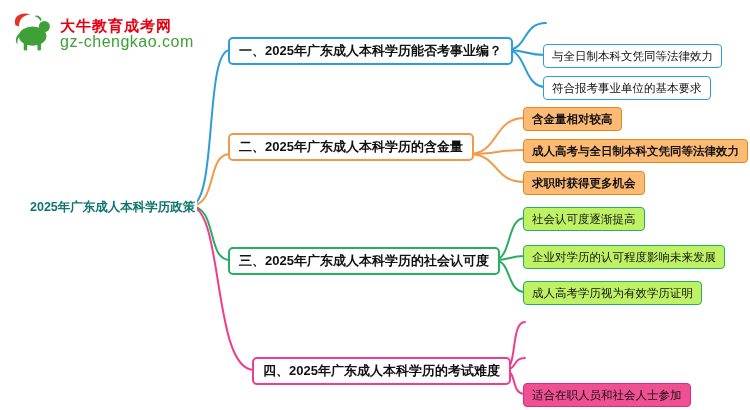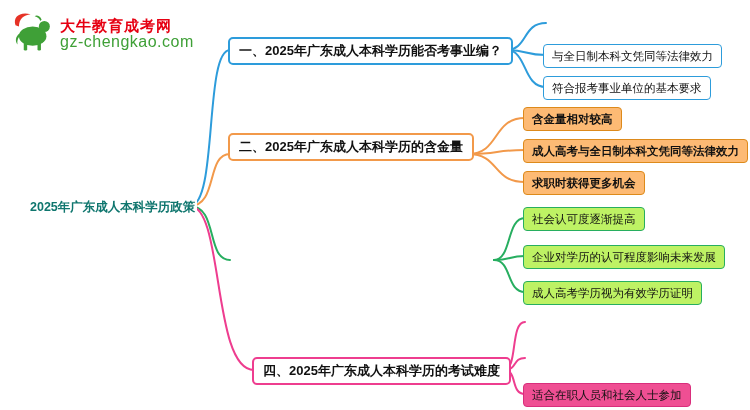--- a/index.html
+++ b/index.html
@@ -95,20 +95,21 @@
     <div class="logo-text">
       <div class="logo-title">大牛教育成考网</div>
       <div class="logo-sub">gz-chengkao.com</div>
     </div>
   </div>
 
   <div class="root">2025年广东成人本科学历政策</div>
 
   <div class="branch b1">一、2025年广东成人本科学历能否考事业编？</div>
   <div class="branch b2">二、2025年广东成人本科学历的含金量</div>
+  <div class="branch b3">三、2025年广东成人本科学历的社会认可度</div>
   <div class="branch b4">四、2025年广东成人本科学历的考试难度</div>
 
   <div class="child c-blue n12">与全日制本科文凭同等法律效力</div>
   <div class="child c-blue n13">符合报考事业单位的基本要求</div>
 
   <div class="child c-orange n21">含金量相对较高</div>
   <div class="child c-orange n22">成人高考与全日制本科文凭同等法律效力</div>
   <div class="child c-orange n23">求职时获得更多机会</div>
 
   <div class="child c-green n31">社会认可度逐渐提高</div>

